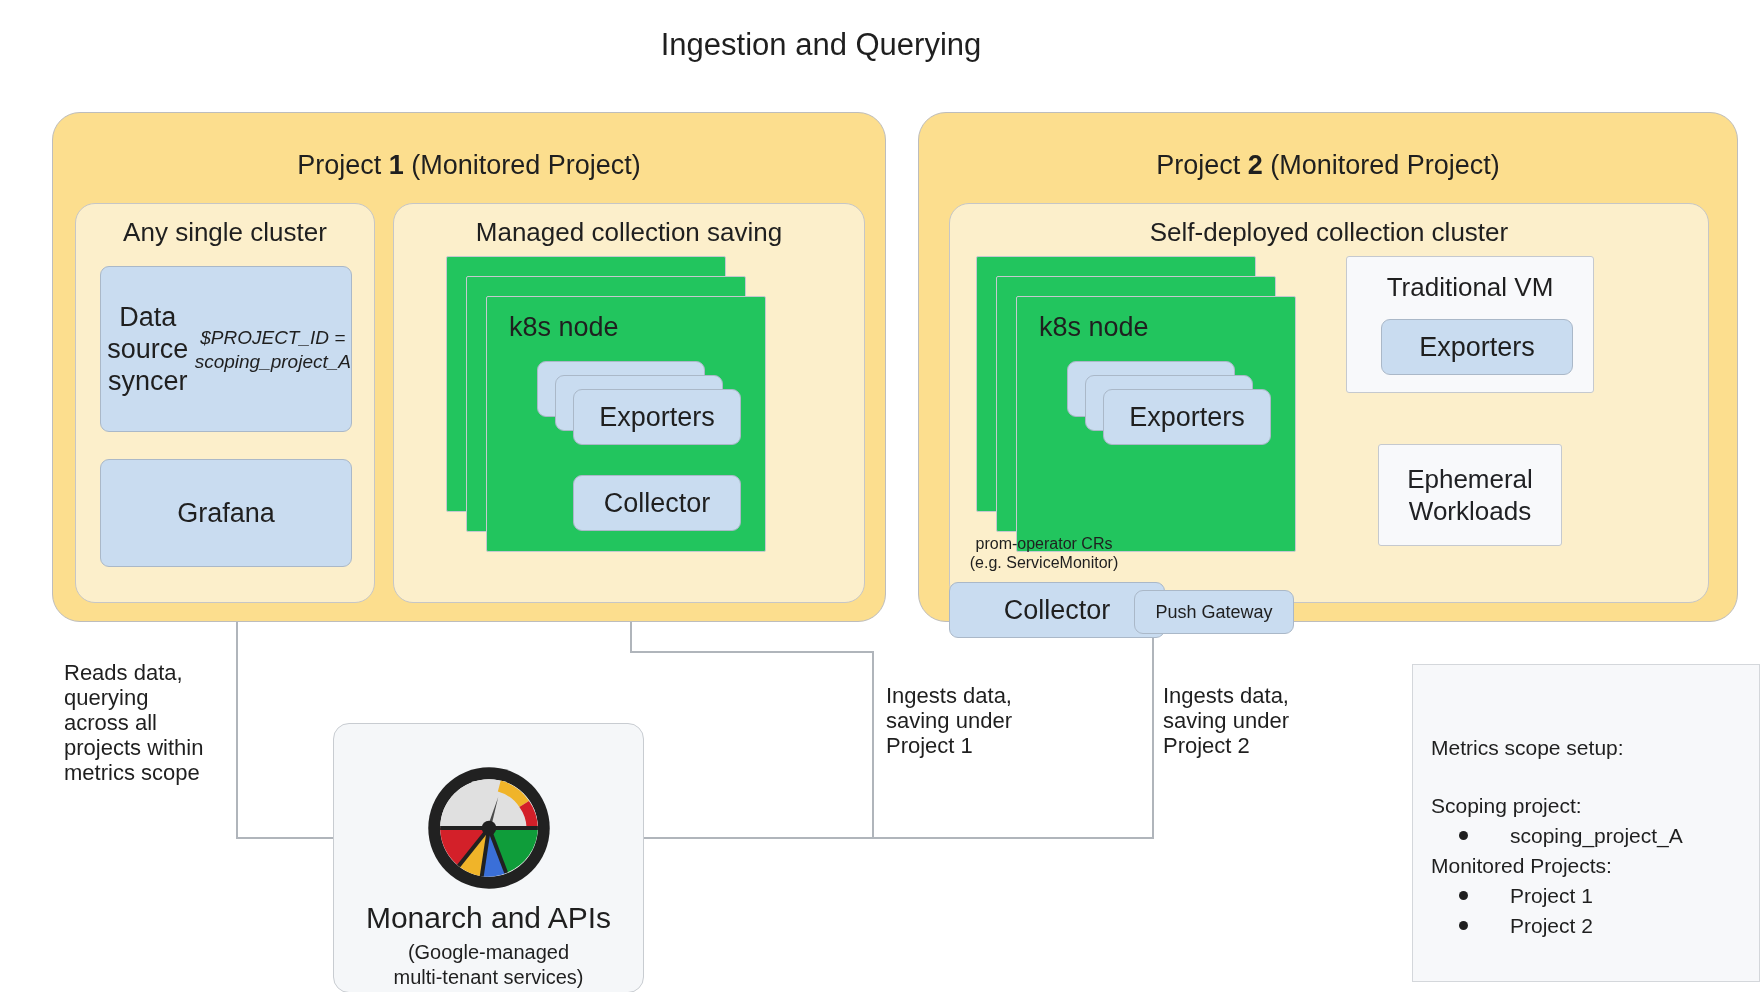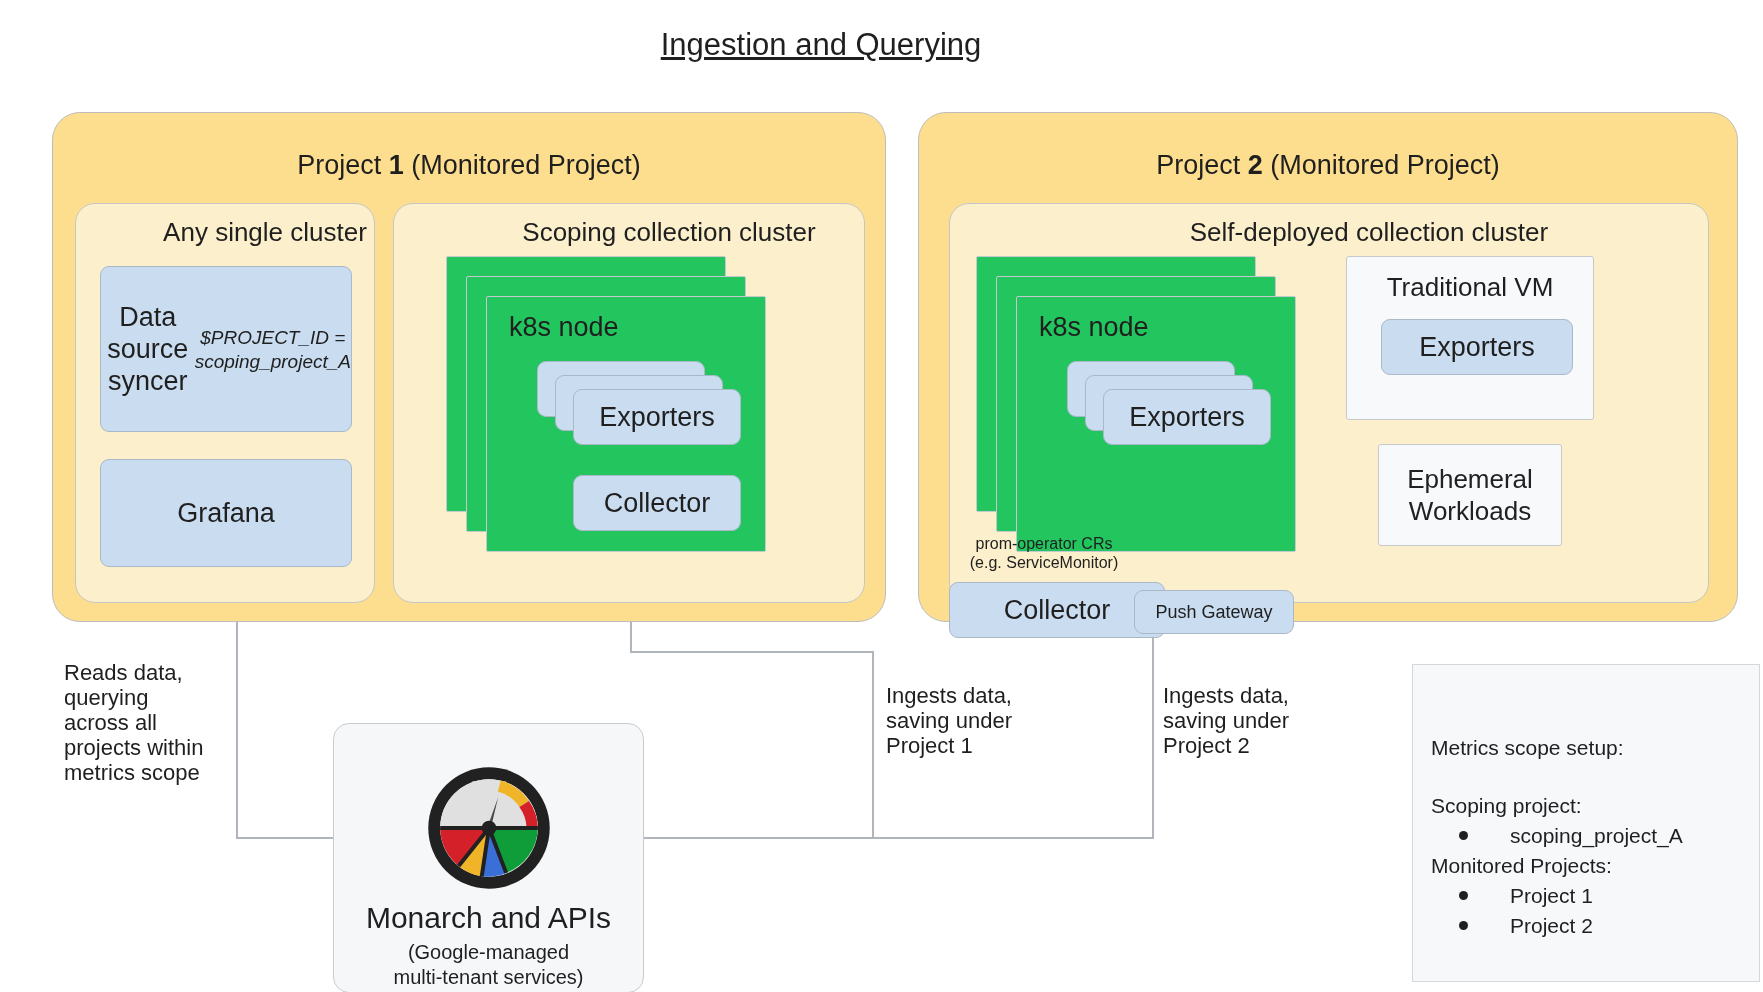--- a/index.html
+++ b/index.html
@@ -6,40 +6,40 @@
   body{
     width:1763px;height:992px;position:relative;overflow:hidden;
     font-family:"Liberation Sans","DejaVu Sans",sans-serif;
     color:#202124;
   }
   .abs{position:absolute;box-sizing:border-box;}
 
   
   #diagram-title{
     left:0;top:26px;width:1642px;text-align:center;
-    font-size:31px;line-height:38px;color:#1f1f1f;text-decoration:underline;
+    font-size:31px;line-height:38px;color:#1f1f1f;
   }
 
   
   .project-box{
     background:#FCDE8E;border:1px solid #bdbdbd;border-radius:28px;
   }
   .project-title{
     position:absolute;left:0;top:36px;width:100%;text-align:center;
     font-size:27px;line-height:33px;color:#1f1f1f;
   }
   .project-title b{font-weight:bold;}
 
   
   .cluster-box{
     background:#FCEFCB;border:1px solid #c6c6c6;border-radius:20px;
   }
   .cluster-title{
-    position:absolute;left:12px;top:12px;width:100%;text-align:center;
-    font-size:26px;line-height:32px;color:#1f1f1f;white-space:nowrap;padding-left:28px;
+    position:absolute;left:0;top:12px;width:100%;text-align:center;
+    font-size:26px;line-height:32px;color:#1f1f1f;white-space:nowrap;
   }
 
   
   .node-card{
     background:#22c55e;border:1px solid #c5c9cf;border-radius:2px;
   }
   .node-label{
     position:absolute;left:22px;top:14px;
     font-size:27px;line-height:33px;color:#1f1f1f;white-space:nowrap;
   }
@@ -137,21 +137,21 @@
       <div style="font-style:italic;font-size:19px;line-height:24px;white-space:pre-line;margin-top:2px;">$PROJECT_ID =
 scoping_project_A</div>
     </div>
 
     <div class="abs blue-box" style="left:24px;top:255px;width:252px;height:108px;">
       <div class="blue-label">Grafana</div>
     </div>
   </div>
 
   <div class="abs cluster-box" style="left:340px;top:90px;width:472px;height:400px;">
-    <div class="cluster-title">Scoping collection cluster</div>
+    <div class="cluster-title">Managed collection saving</div>
 
     <div class="abs node-card" style="left:52px;top:52px;width:280px;height:256px;"></div>
     <div class="abs node-card" style="left:72px;top:72px;width:280px;height:256px;"></div>
     <div class="abs node-card" style="left:92px;top:92px;width:280px;height:256px;">
       <div class="node-label">k8s node</div>
 
       <div class="abs blue-box" style="left:50px;top:64px;width:168px;height:56px;"></div>
       <div class="abs blue-box" style="left:68px;top:78px;width:168px;height:56px;"></div>
       <div class="abs blue-box" style="left:86px;top:92px;width:168px;height:56px;">
         <div class="blue-label">Exporters</div>
@@ -188,21 +188,21 @@
     <div class="abs edge-label" style="left:-36px;top:330px;width:260px;text-align:center;">prom-operator CRs
 (e.g. ServiceMonitor)</div>
 
     <div class="abs blue-box" style="left:-1px;top:378px;width:216px;height:56px;">
       <div class="blue-label">Collector</div>
     </div>
     <div class="abs blue-box" style="left:184px;top:386px;width:160px;height:44px;">
       <div class="blue-small">Push Gateway</div>
     </div>
 
-    <div class="abs white-box" style="left:396px;top:52px;width:248px;height:164px;">
+    <div class="abs white-box" style="left:396px;top:52px;width:248px;height:137px;">
       <div class="white-box-title">Traditional VM</div>
       <div class="abs blue-box" style="left:34px;top:62px;width:192px;height:56px;">
         <div class="blue-label">Exporters</div>
       </div>
     </div>
 
     <div class="abs white-box" style="left:428px;top:240px;width:184px;height:102px;display:flex;align-items:center;justify-content:center;">
       <div style="font-size:26px;line-height:32px;text-align:center;white-space:pre-line;">Ephemeral
 Workloads</div>
     </div>

